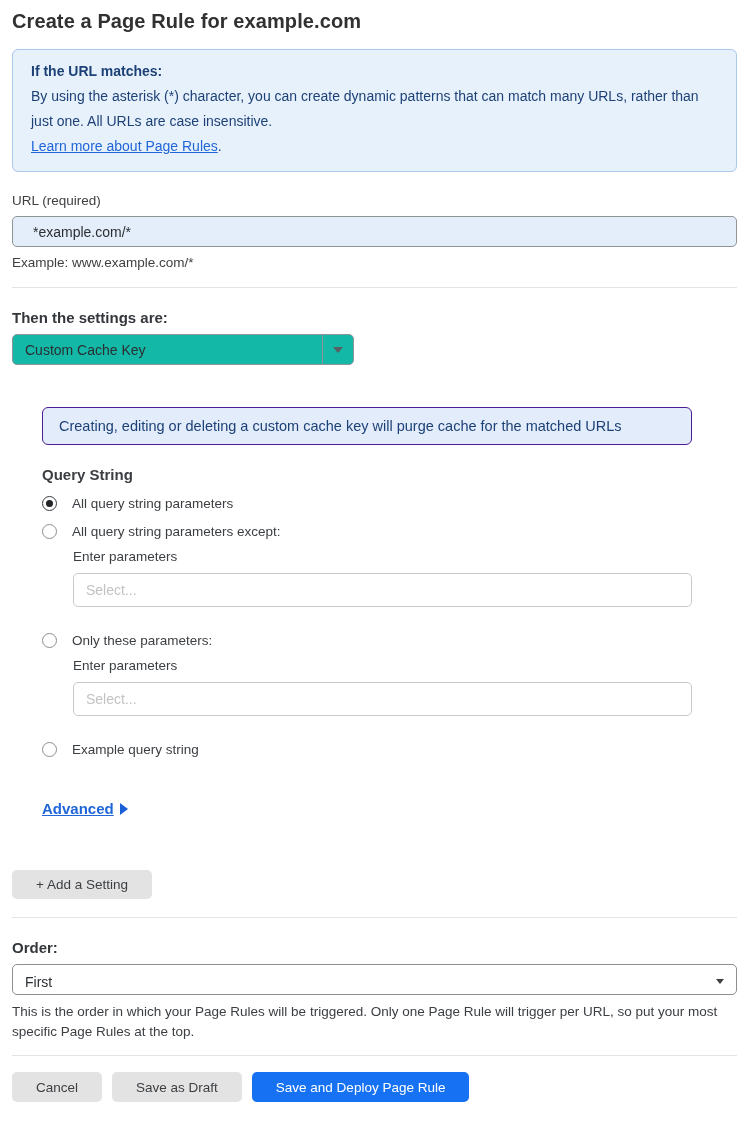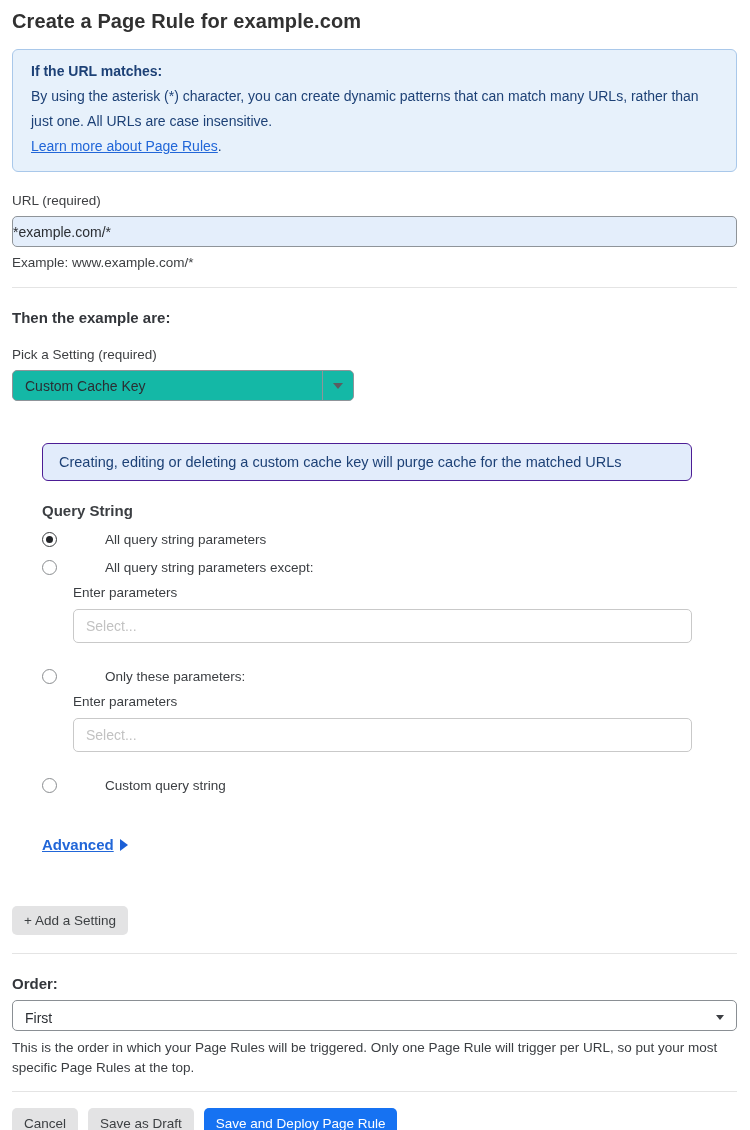--- a/index.html
+++ b/index.html
@@ -47,21 +47,21 @@
   .url-input {
     margin-top: 8px;
     width: 100%;
     height: 31px;
     background: #e4eefb;
     border: 1px solid #8f9499;
     border-radius: 5px;
     font-family: "Liberation Sans", sans-serif;
     font-size: 14px;
     color: #2b2e33;
-    padding: 0 0;
+    padding: 0 20px;
     outline: none;
   }
   .hint-text {
     margin-top: 8px;
     font-size: 13.5px;
     color: #3d3f42;
   }
   .divider {
     border: none;
     border-top: 1px solid #e4e4e4;
@@ -127,21 +127,20 @@
     font-weight: bold;
     color: #3b3e42;
     margin-top: 21px;
   }
 
   .radio-row {
     display: flex;
     align-items: flex-end;
     margin-top: 13px;
     cursor: pointer;
-    gap: 33px;
   }
   .radio-outer {
     width: 15px; height: 15px;
     border: 1.5px solid #8a8d90;
     border-radius: 50%;
     background: #fff;
     display: flex;
     align-items: center;
     justify-content: center;
     flex: none;
@@ -198,21 +197,21 @@
 
   .btn {
     display: inline-flex;
     align-items: center;
     justify-content: center;
     border: none;
     border-radius: 5px;
     font-family: "Liberation Sans", sans-serif;
     font-size: 13.5px;
     cursor: pointer;
-    padding: 0 12px;
+    padding: 0 24px;
     height: 30px;
   }
   .btn-gray {
     background: #e3e3e4;
     color: #3d4043;
   }
   .add-setting-btn { margin-top: 52px; height: 29px; }
 
   .order-select {
     margin-top: 8px;
@@ -266,23 +265,22 @@
     <div>By using the asterisk (*) character, you can create dynamic patterns that can match many URLs, rather than just one. All URLs are case insensitive.</div>
     <div><a class="link">Learn more about Page Rules</a><span class="period">.</span></div>
   </div>
 
   <div class="field-label">URL (required)</div>
   <input class="url-input" type="text" value="*example.com/*" style="">
   <div class="hint-text">Example: www.example.com/*</div>
 
   <hr class="divider">
 
-  <div class="section-heading">Then the example are:</div>
-
-  <div class="field-label">Pick a Setting (required)</div>
+  <div class="section-heading">Then the settings are:</div>
+
   <div class="setting-select">
     <div class="select-value">Custom Cache Key</div>
     <div class="select-arrow-box">
       <span class="caret-down"></span>
     </div>
   </div>
 
   <div class="indent">
 
     <div class="notice-box">Creating, editing or deleting a custom cache key will purge cache for the matched URLs</div>
@@ -315,21 +313,21 @@
     </div>
     <div class="sub-field">
       <div class="sub-label">Enter parameters</div>
       <input class="param-input" type="text" placeholder="Select..." style="">
     </div>
 
     <div class="radio-row gap-lg">
       <span class="radio-outer">
           <span class="radio-inner"></span>
         </span>
-      <span class="radio-label">Custom query string</span>
+      <span class="radio-label">Example query string</span>
     </div>
 
     <div class="advanced-row">
       <span class="advanced-link">Advanced</span>
       <span class="caret-right"></span>
     </div>
 
   </div>
 
   <div>

